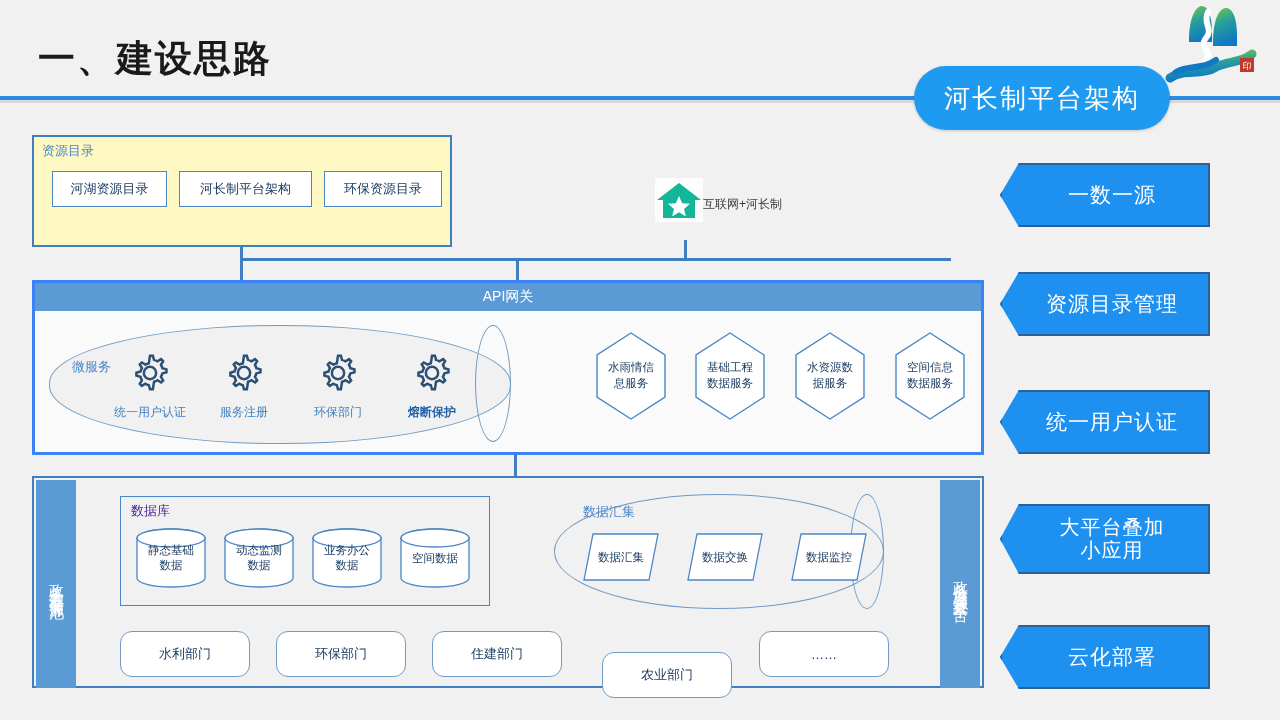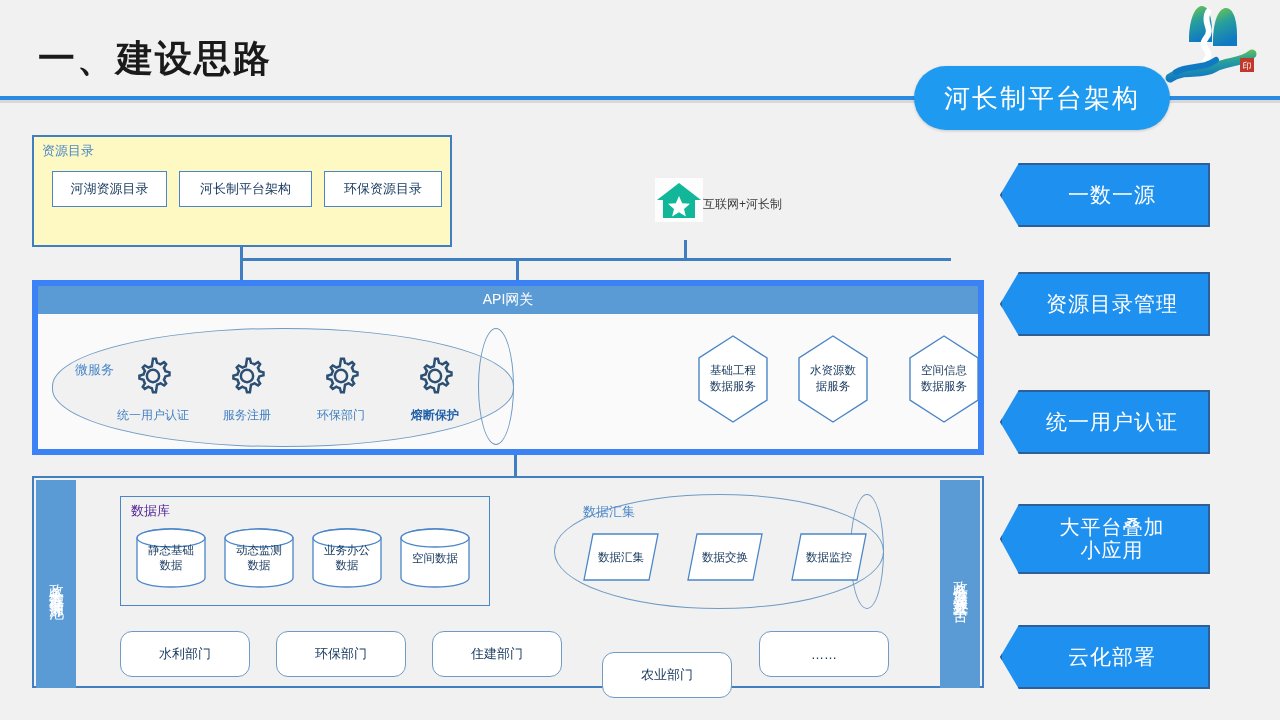--- a/index.html
+++ b/index.html
@@ -56,21 +56,21 @@
     display:flex;flex-direction:row;align-items:center;}
   .house-card{width:56px;height:44px;background:#fdfdfd;display:flex;align-items:center;justify-content:center;}
   .house-lbl{margin-top:8px;font-size:12px;color:#3b3b3b;white-space:nowrap;}
 
   
   .ln{position:absolute;background:#3f7fc1;}
 
   
   .api-block{
     left:32px;top:280px;width:952px;height:175px;
-    border:6px solid #3b82f6;background:#fafafa;
+    border:3px solid #3b82f6;background:#fafafa;
   }
   .api-head{
     position:absolute;left:0;top:0;width:100%;height:28px;
     background:#5b9bd5;color:#fff;font-size:14px;
     display:flex;align-items:center;justify-content:center;
   }
   .micro-cyl{
     position:absolute;left:14px;top:42px;width:460px;height:117px;
     border:1.4px solid #6f9bc4;border-radius:230px/58px;background:#f1f1f1;
   }
@@ -250,35 +250,42 @@
       <div class="gearcell bold" style="left:340px;">
         <svg width="46" height="46" viewBox="0 0 48 48">
           <path d="M24 6 l3 0 1.2 4.3 a14 14 0 0 1 3.6 1.5 l3.8-2.3 2.1 2.1 -2.3 3.8 a14 14 0 0 1 1.5 3.6 l4.3 1.2 0 3 -4.3 1.2 a14 14 0 0 1 -1.5 3.6 l2.3 3.8 -2.1 2.1 -3.8-2.3 a14 14 0 0 1 -3.6 1.5 L27 41 l-3 0 -1.2-4.3 a14 14 0 0 1 -3.6-1.5 l-3.8 2.3 -2.1-2.1 2.3-3.8 a14 14 0 0 1 -1.5-3.6 L9.8 26.7 l0-3 4.3-1.2 a14 14 0 0 1 1.5-3.6 L13.3 15.1 l2.1-2.1 3.8 2.3 a14 14 0 0 1 3.6-1.5 Z" fill="none" stroke="#2c4f74" stroke-width="2.6"></path>
           <circle cx="24" cy="24" r="6.4" fill="none" stroke="#2c4f74" stroke-width="2.6"></circle>
         </svg>
         <div class="g-lbl">熔断保护</div>
       </div>
     </div>
 
     <div class="hexes">
+      <div class="hex" style="left:0px;">
+        <svg viewBox="0 0 72 90" preserveAspectRatio="none">
+          <polygon points="36,2 70,24 70,66 36,88 2,66 2,24" fill="#ffffff" stroke="#4a86c8" stroke-width="1.4"></polygon>
+        </svg>
+        <span><span>水雨情信</span><br>
+              <span>息服务</span></span>
+      </div>
       <div class="hex" style="left:99px;">
         <svg viewBox="0 0 72 90" preserveAspectRatio="none">
           <polygon points="36,2 70,24 70,66 36,88 2,66 2,24" fill="#ffffff" stroke="#4a86c8" stroke-width="1.4"></polygon>
         </svg>
         <span><span>基础工程</span><br>
               <span>数据服务</span></span>
       </div>
       <div class="hex" style="left:199px;">
         <svg viewBox="0 0 72 90" preserveAspectRatio="none">
           <polygon points="36,2 70,24 70,66 36,88 2,66 2,24" fill="#ffffff" stroke="#4a86c8" stroke-width="1.4"></polygon>
         </svg>
         <span><span>水资源数</span><br>
               <span>据服务</span></span>
       </div>
-      <div class="hex" style="left:310px;">
+      <div class="hex" style="left:299px;">
         <svg viewBox="0 0 72 90" preserveAspectRatio="none">
           <polygon points="36,2 70,24 70,66 36,88 2,66 2,24" fill="#ffffff" stroke="#4a86c8" stroke-width="1.4"></polygon>
         </svg>
         <span><span>空间信息</span><br>
               <span>数据服务</span></span>
       </div>
     </div>
   </div>
 
   <div class="panel data-block">

